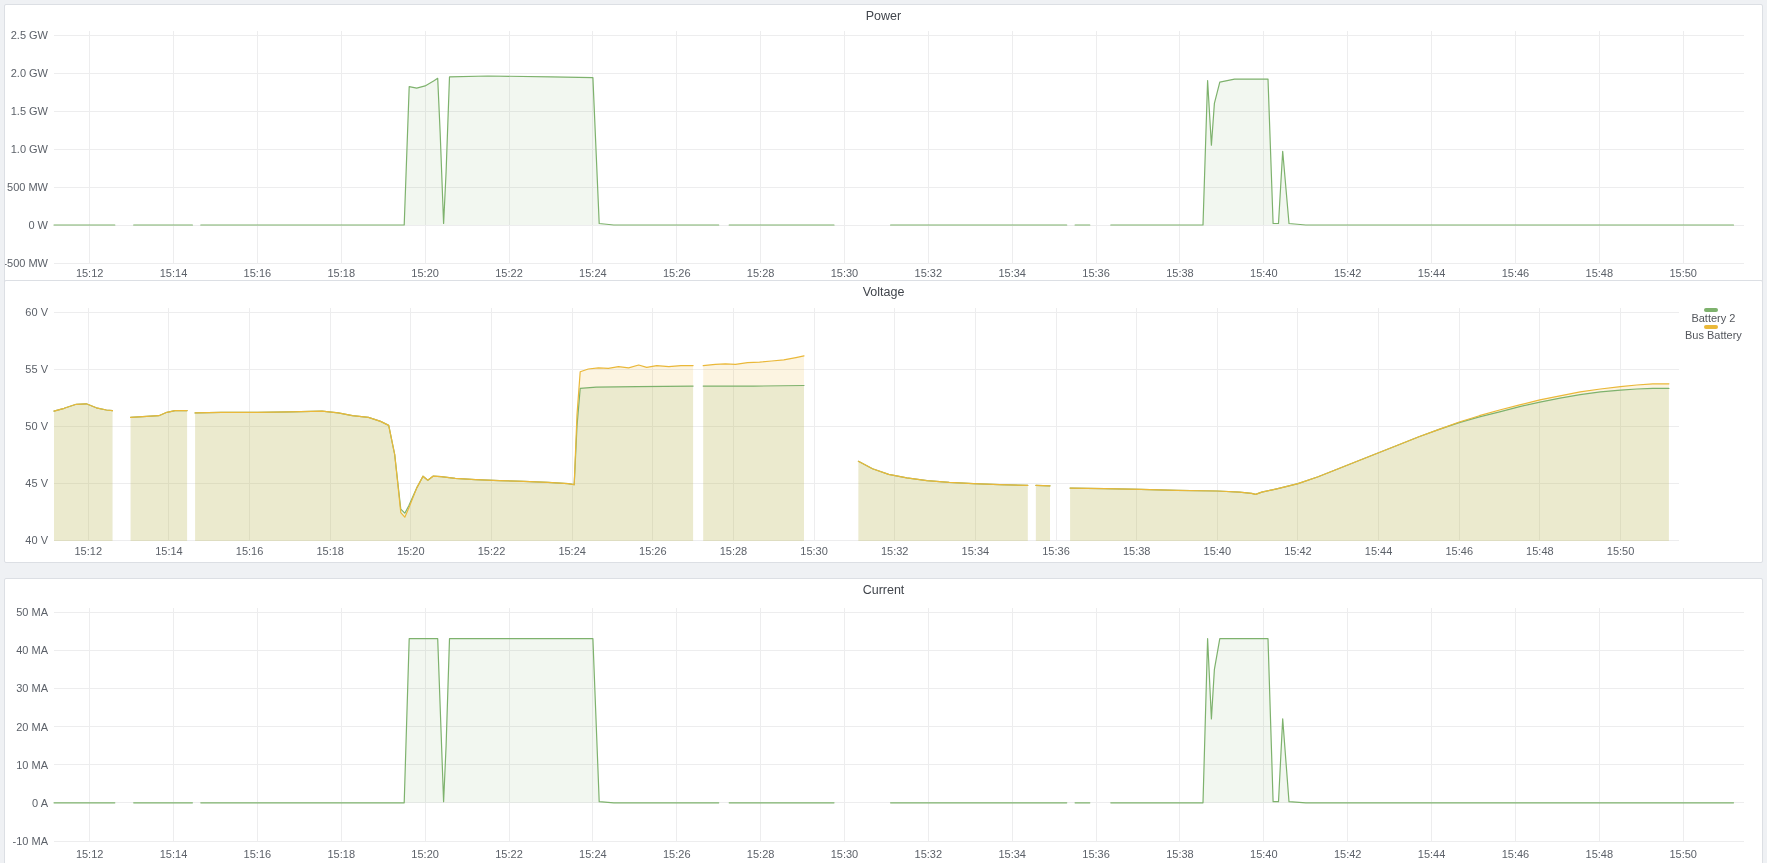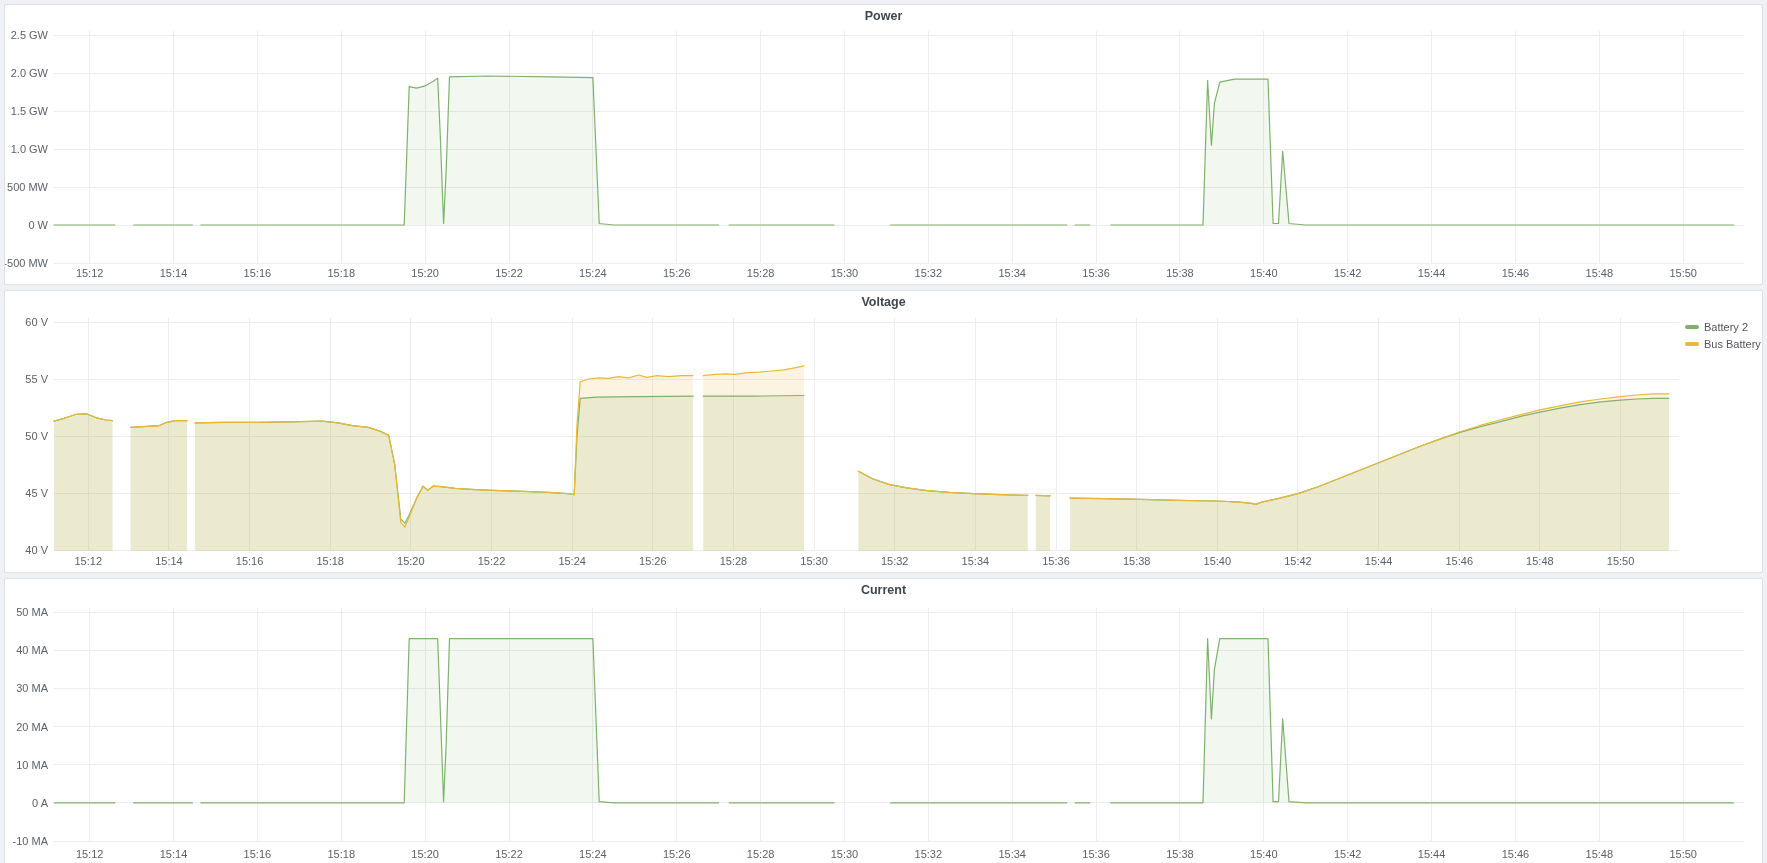--- a/index.html
+++ b/index.html
@@ -12,30 +12,30 @@
   .panel{
     position:absolute;left:4px;width:1759px;
     background:#ffffff;
     border:1px solid #dcdfe4;
     border-radius:2px;
     box-sizing:border-box;
   }
   .panel-header{
     position:absolute;top:4px;left:0;width:100%;
     text-align:center;
-    font-size:12.5px;font-weight:700;color:#41454c;
+    font-size:12.5px;font-weight:400;color:#41454c;
     pointer-events:none;
     z-index:2;
   }
   .chart-svg{position:absolute;top:0;left:0;z-index:1;}
   .legend{
     position:absolute;z-index:3;
   }
   .legend-item{
-    display:flex;align-items:center;height:17px;cursor:pointer;
+    display:flex;align-items:center;height:17px;cursor:pointer;flex-direction:column;
   }
   .legend-swatch{
     display:inline-block;width:14px;height:4px;border-radius:2px;margin-right:5px;flex:0 0 auto;
   }
   .legend-label{
     font-size:11px;color:#53565c;white-space:nowrap;
   }
 </style>
 </head>
 <body>
@@ -114,21 +114,21 @@
         <path d="M128.7 220.0 L187.4 220.0" fill="none" stroke="#7EB26D" stroke-width="1.2" stroke-linejoin="round" stroke-linecap="round"></path>
         <path d="M195.8 220.0 L399.2 220.0 L404.2 81.7 L411.7 83.2 L420.1 80.9 L429.4 75.6 L432.7 73.3 L435.2 128.8 L438.6 218.5 L441.1 166.8 L444.5 71.8 L483.0 71.0 L545.9 71.8 L587.9 72.6 L594.2 218.5 L608.8 220.0 L713.7 220.0" fill="none" stroke="#7EB26D" stroke-width="1.2" stroke-linejoin="round" stroke-linecap="round"></path>
         <path d="M724.2 220.0 L829.0 220.0" fill="none" stroke="#7EB26D" stroke-width="1.2" stroke-linejoin="round" stroke-linecap="round"></path>
         <path d="M885.6 220.0 L1061.7 220.0" fill="none" stroke="#7EB26D" stroke-width="1.2" stroke-linejoin="round" stroke-linecap="round"></path>
         <path d="M1070.1 220.0 L1084.8 220.0" fill="none" stroke="#7EB26D" stroke-width="1.2" stroke-linejoin="round" stroke-linecap="round"></path>
         <path d="M1105.8 220.0 L1198.0 220.0 L1202.6 75.6 L1206.4 140.2 L1209.4 98.4 L1214.8 77.1 L1229.5 74.1 L1263.0 74.1 L1268.1 218.5 L1273.5 218.5 L1277.7 146.3 L1284.0 218.5 L1300.8 220.0 L1728.5 220.0" fill="none" stroke="#7EB26D" stroke-width="1.2" stroke-linejoin="round" stroke-linecap="round"></path>
       </g>
     </svg>
 </div>
 
-<div class="panel" id="panel-1" style="top:290px;height:283px;">
+<div class="panel" id="panel-1" style="top:280px;height:283px;">
   <div class="panel-header">Voltage</div>
   <svg class="chart-svg" width="1757" height="281" viewBox="0 0 1757 281">
       <defs>
         <clipPath id="clip1">
           <rect x="48" y="24" width="1627" height="236"></rect>
         </clipPath>
       </defs>
       <line x1="49" x2="1674" y1="31" y2="31" stroke="#ededee" stroke-width="1" shape-rendering="crispEdges"></line>
       <text x="43" y="35" text-anchor="end" font-size="11" fill="#5c6169">60 V</text>
       <line x1="49" x2="1674" y1="88" y2="88" stroke="#ededee" stroke-width="1" shape-rendering="crispEdges"></line>

